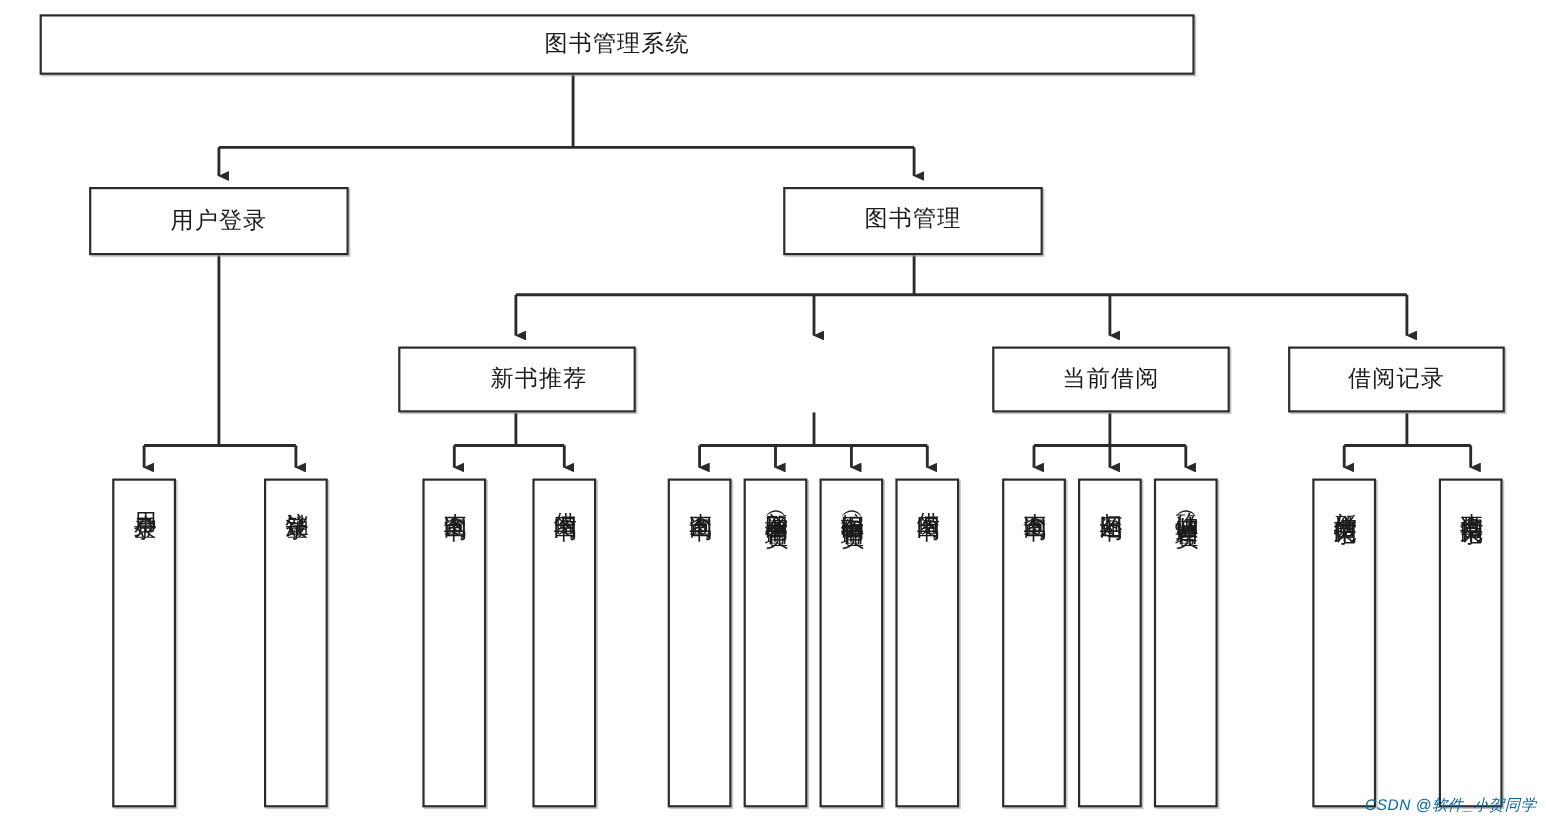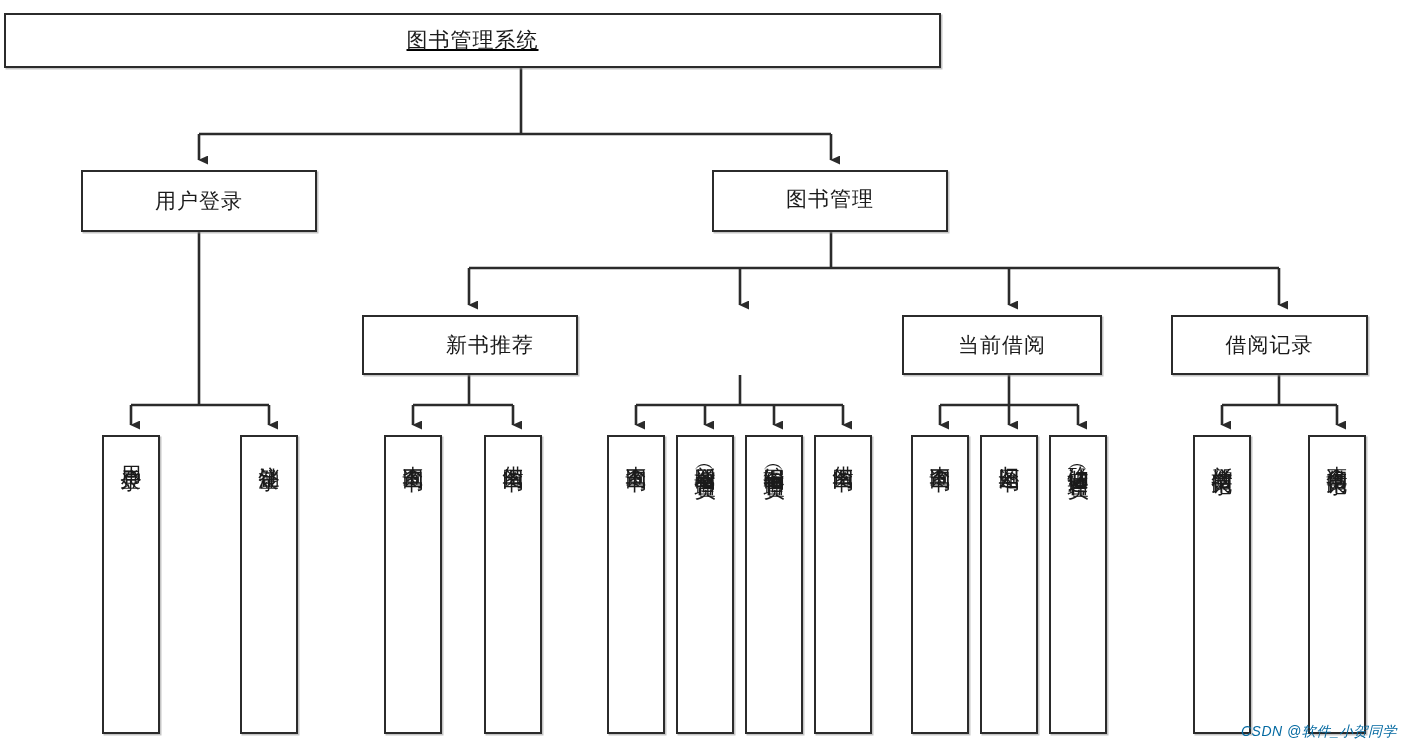--- a/index.html
+++ b/index.html
@@ -103,35 +103,35 @@
       <path d="M1009,405 L1009,425" marker-end="url(#arrow)"></path>
       <path d="M1078,405 L1078,425" marker-end="url(#arrow)"></path>
 
       <path d="M1279,375 L1279,405"></path>
       <path d="M1222,405 L1337,405"></path>
       <path d="M1222,405 L1222,425" marker-end="url(#arrow)"></path>
       <path d="M1337,405 L1337,425" marker-end="url(#arrow)"></path>
     </g>
   </svg>
 
-  <div class="node root" style="left:4px;top:13px;width:937px;height:55px;text-decoration:underline;">
+  <div class="node root" style="left:36px;top:13px;width:1050px;height:55px;">
     <span class="label">图书管理系统</span>
   </div>
 
   <div class="node l1" style="left:81px;top:170px;width:236px;height:62px;">
     <span class="label">用户登录</span>
   </div>
   <div class="node l1" style="left:712px;top:170px;width:236px;height:62px;font-family:Liberation Mono, monospace;">
     <span class="label">图书管理</span>
   </div>
 
   <div class="node l2" style="left:362px;top:315px;width:216px;height:60px;padding-left:40px;">
     <span class="label">新书推荐</span>
   </div>
-  <div class="node l2" style="left:902px;top:315px;width:200px;height:60px;">
+  <div class="node l2" style="left:902px;top:315px;width:216px;height:60px;">
     <span class="label">当前借阅</span>
   </div>
   <div class="node l2" style="left:1171px;top:315px;width:197px;height:60px;">
     <span class="label">借阅记录</span>
   </div>
 
   <div class="node leaf" style="left:102px;top:435px;width:58px;height:299px;">
     <span class="label">用户登录</span>
   </div>
   <div class="node leaf" style="left:240px;top:435px;width:58px;height:299px;">

